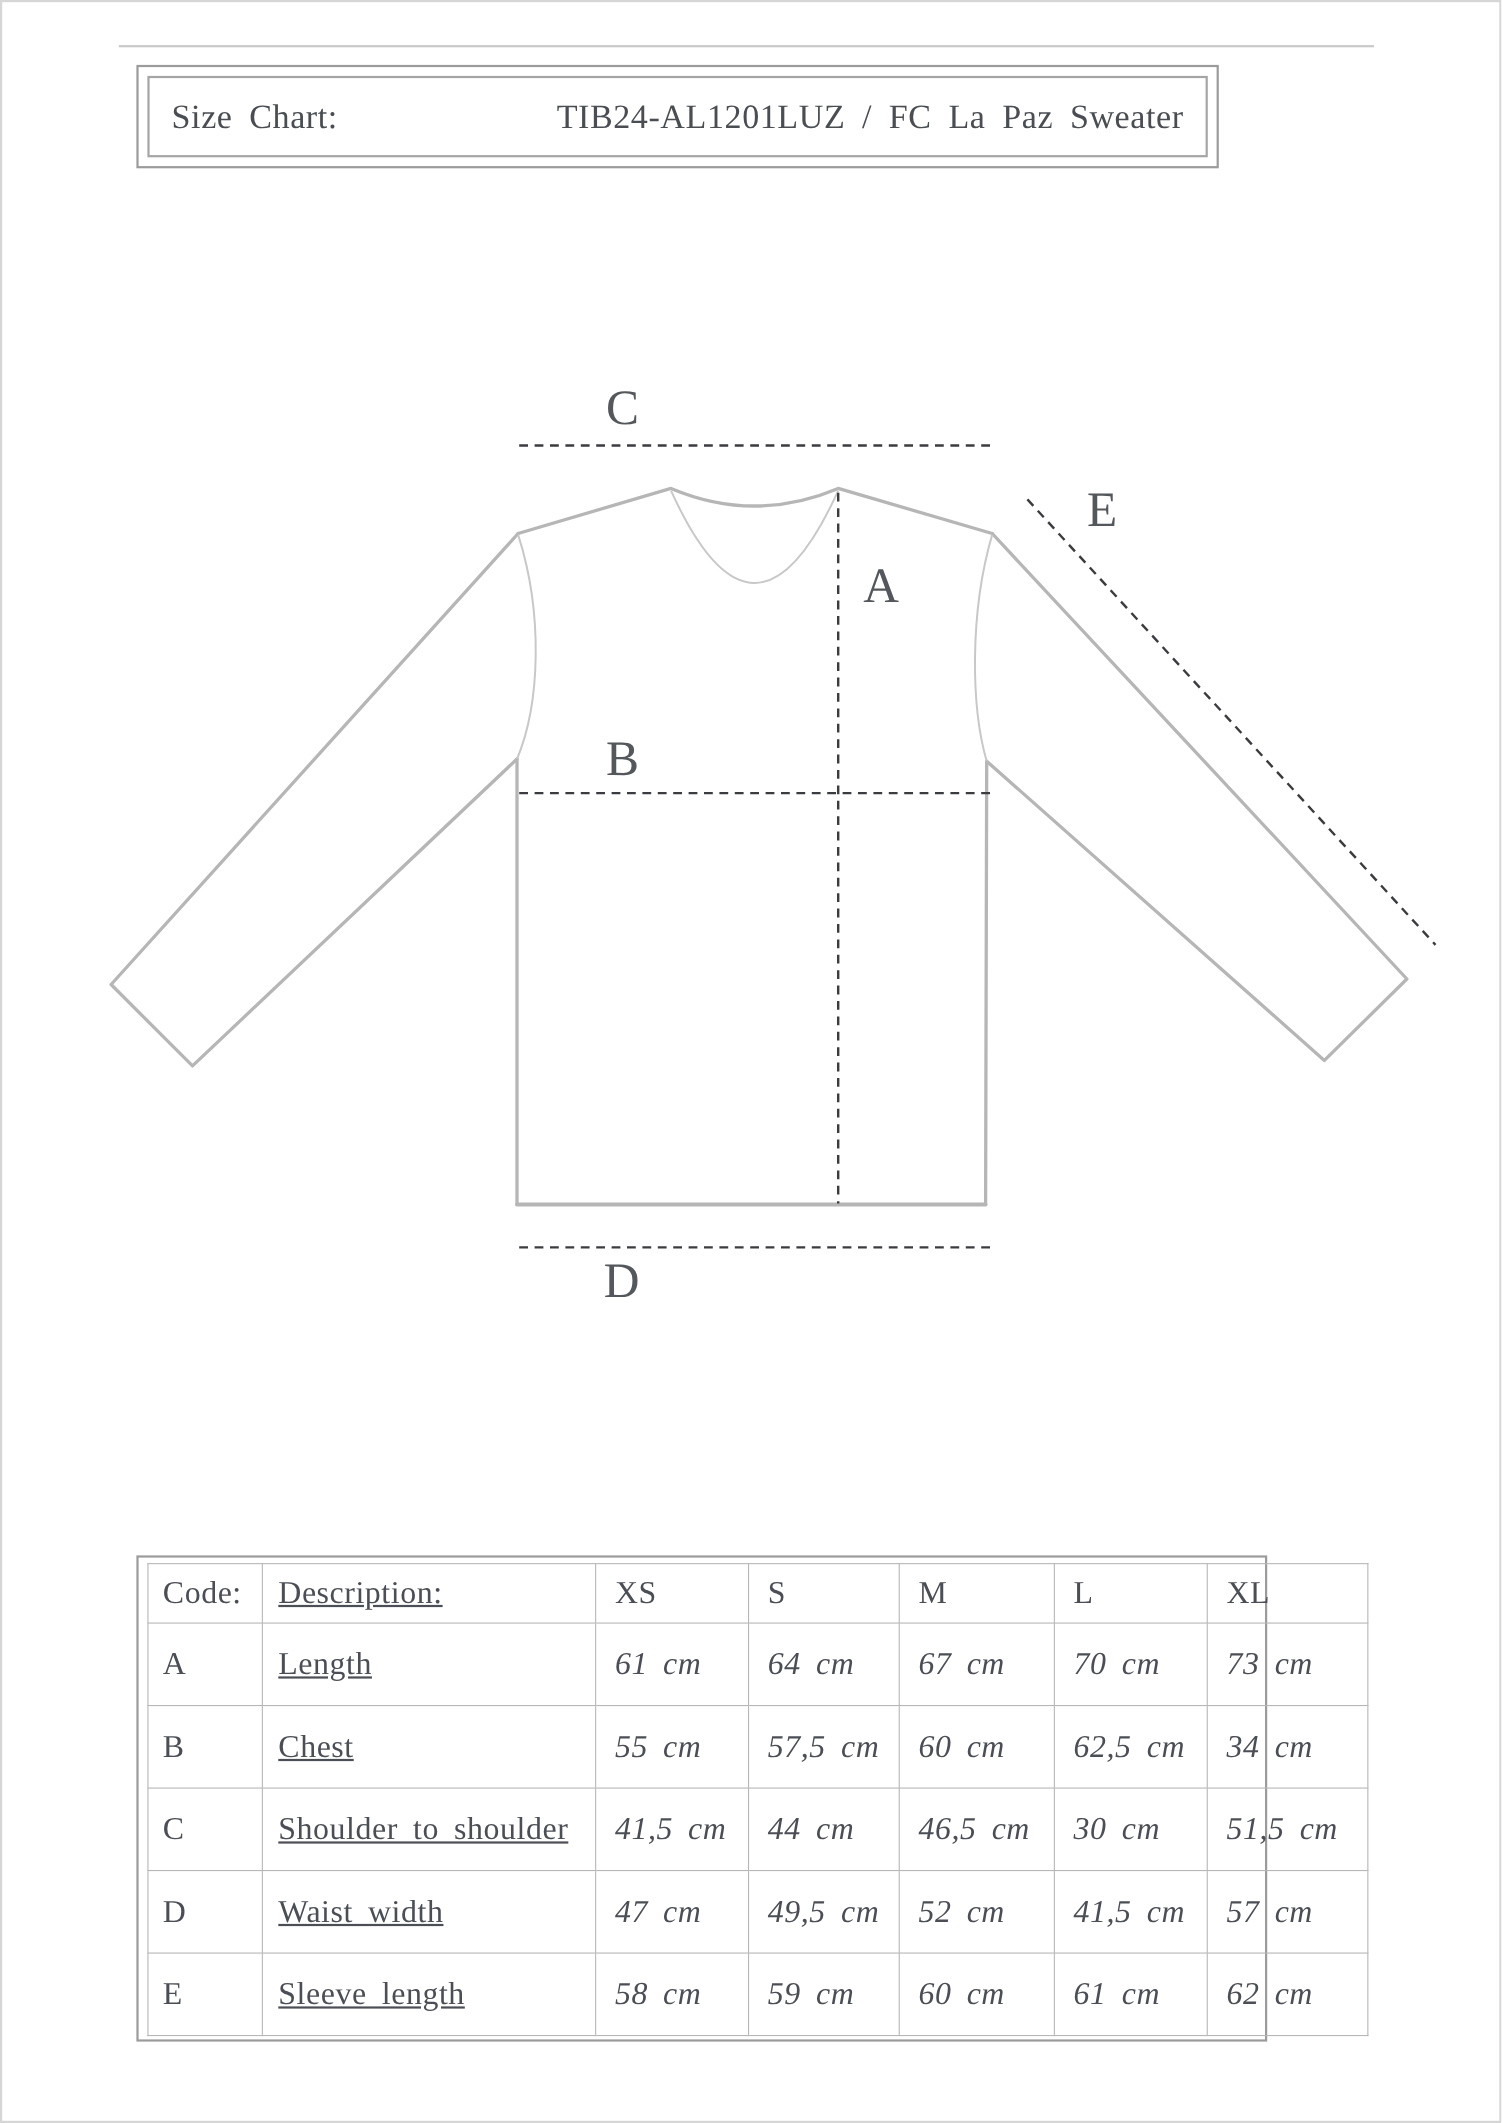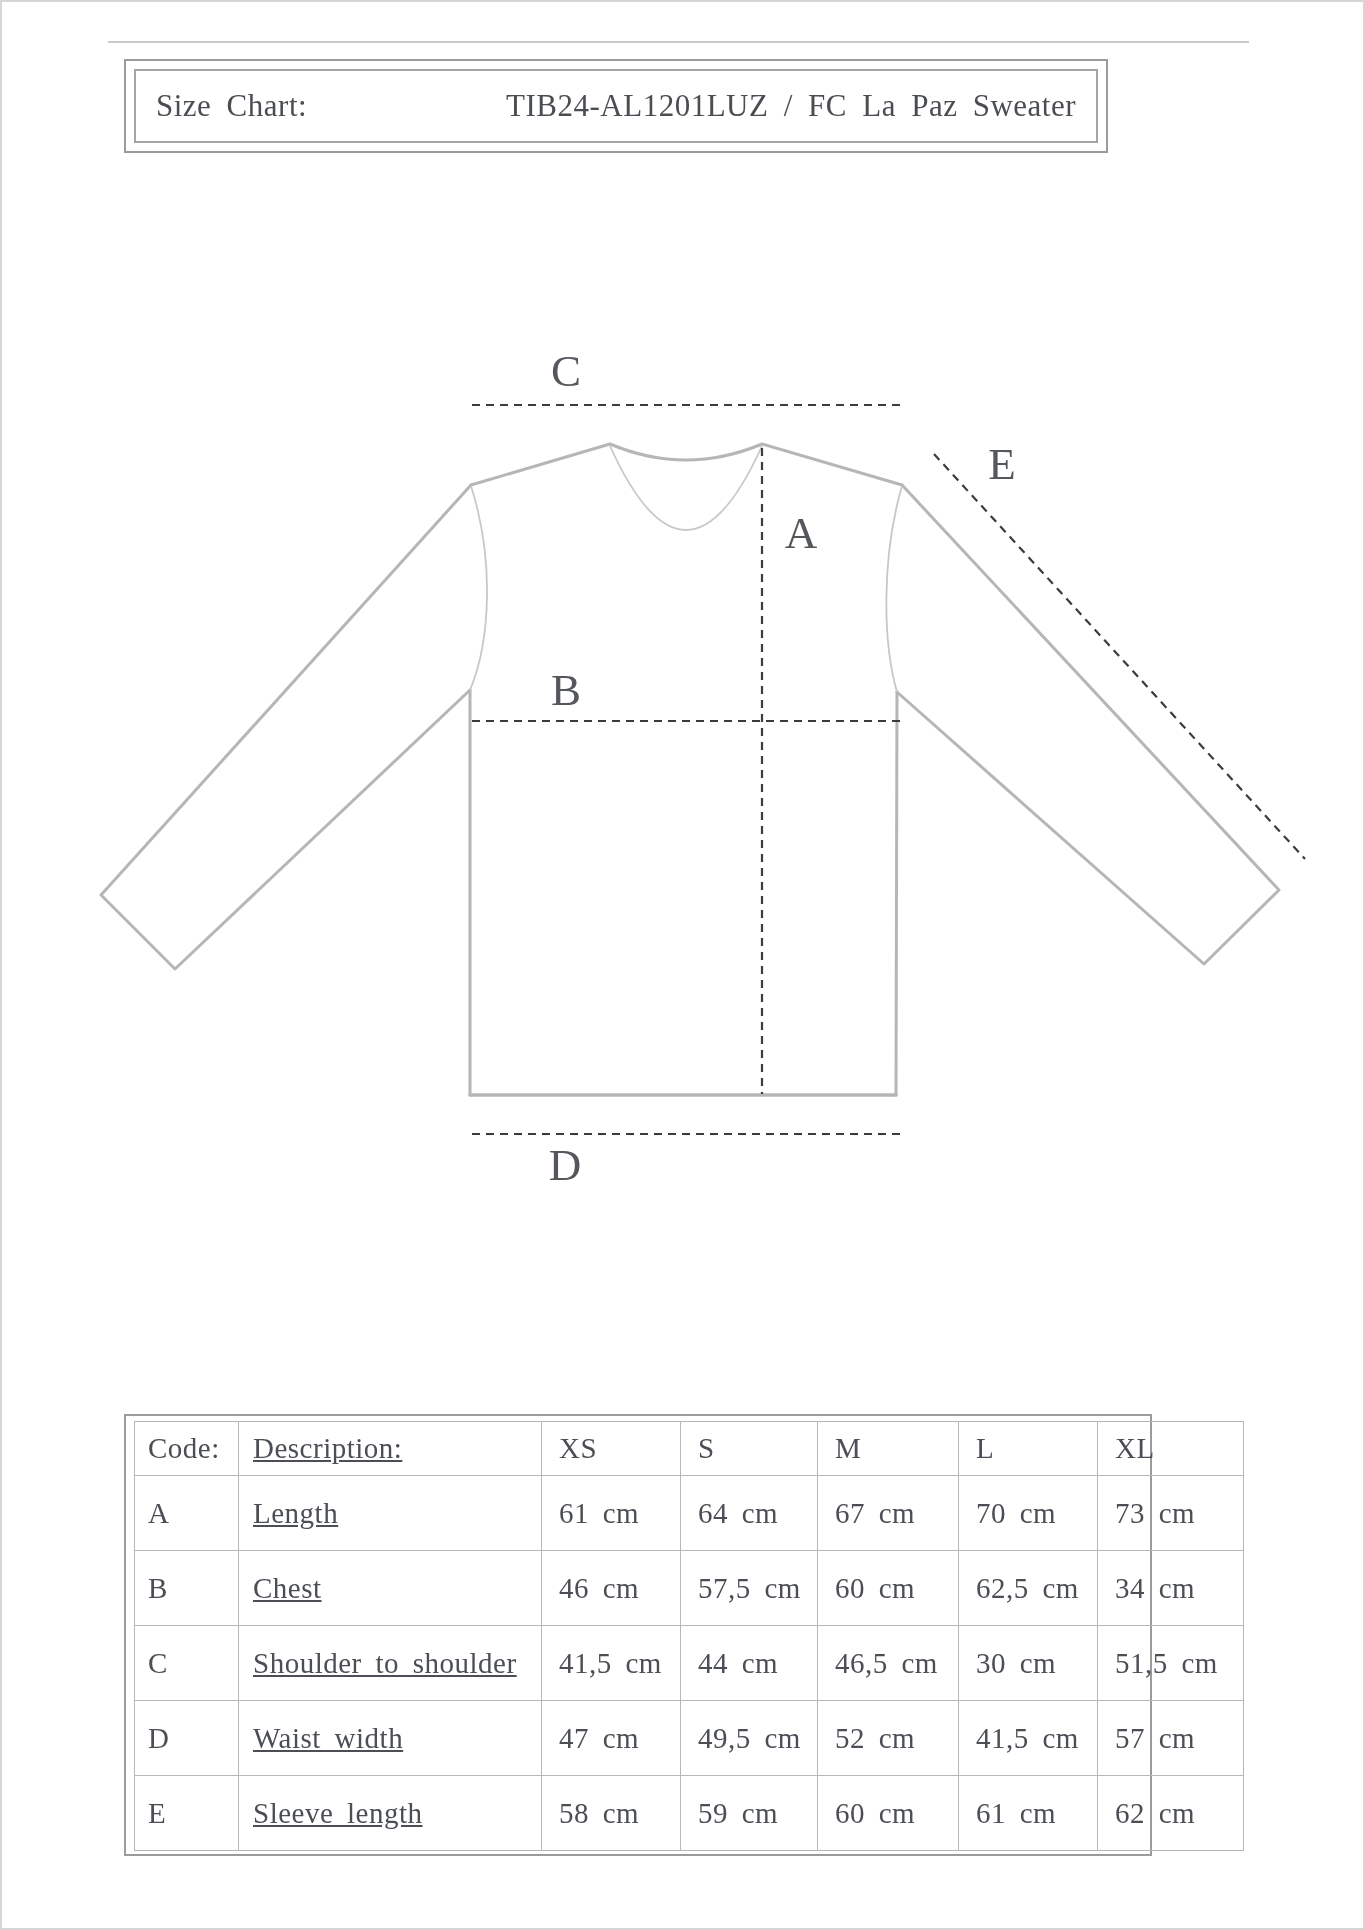--- a/index.html
+++ b/index.html
@@ -37,21 +37,21 @@
   table.size-table{position:absolute;left:8px;top:5px;border-collapse:collapse;
     table-layout:fixed;width:1109px;}
   .size-table th,.size-table td{
     border:1.5px solid #b7b7b7;font-weight:normal;text-align:left;vertical-align:middle;
     font-size:29px;letter-spacing:.5px;word-spacing:6px;color:#4b4f55;
     padding:0;overflow:hidden;white-space:nowrap;}
   .size-table thead tr{height:54px;}
   .size-table tbody tr{height:75px;}
   .cell-code{padding-left:13px !important;}
   .cell-desc{padding-left:14px !important;text-decoration:underline;}
-  .cell-val{padding-left:17px !important;}
+  .cell-val{padding-left:17px !important;font-style:italic;}
   th.cell-val{font-style:normal;}
 </style>
 </head>
 <body>
 
 <div class="page">
 
   <div class="top-rule"></div>
 
   <div class="header-box">
@@ -120,21 +120,21 @@
           <td class="cell-desc">Length</td>
           <td class="cell-val">61 cm</td>
           <td class="cell-val">64 cm</td>
           <td class="cell-val">67 cm</td>
           <td class="cell-val">70 cm</td>
           <td class="cell-val">73 cm</td>
         </tr>
         <tr>
           <td class="cell-code">B</td>
           <td class="cell-desc">Chest</td>
-          <td class="cell-val">46 cm</td>
+          <td class="cell-val">55 cm</td>
           <td class="cell-val">57,5 cm</td>
           <td class="cell-val">60 cm</td>
           <td class="cell-val">62,5 cm</td>
           <td class="cell-val">34 cm</td>
         </tr>
         <tr>
           <td class="cell-code">C</td>
           <td class="cell-desc">Shoulder to shoulder</td>
           <td class="cell-val">41,5 cm</td>
           <td class="cell-val">44 cm</td>

